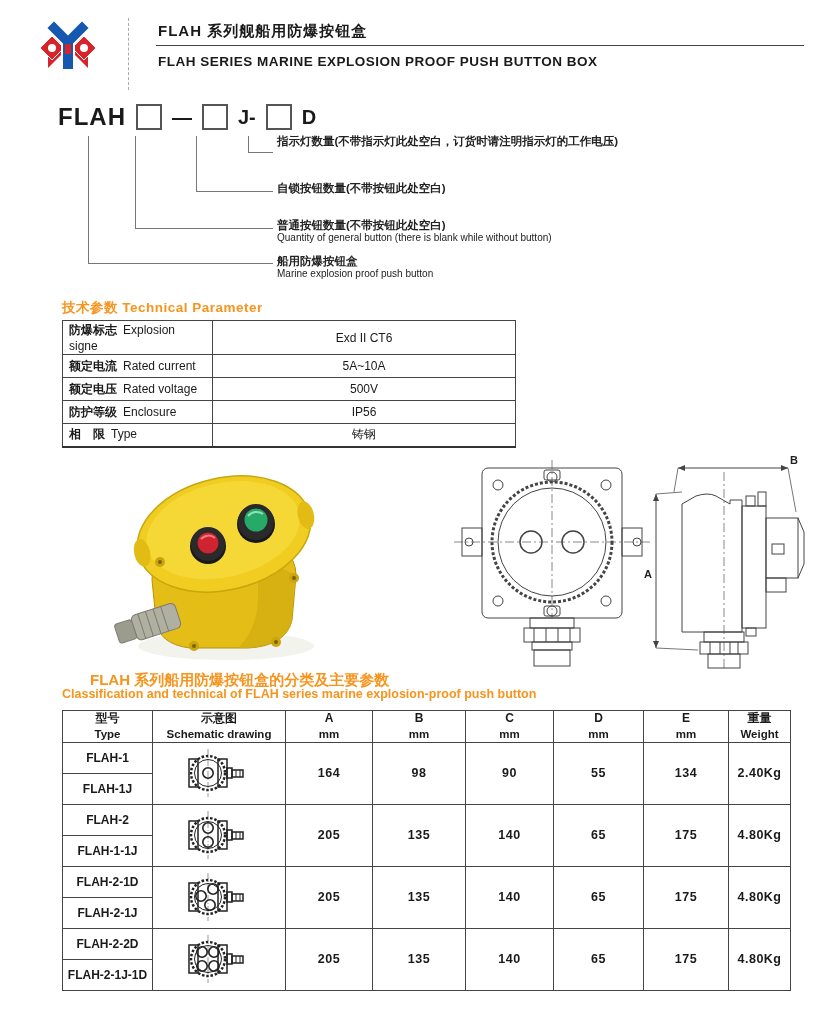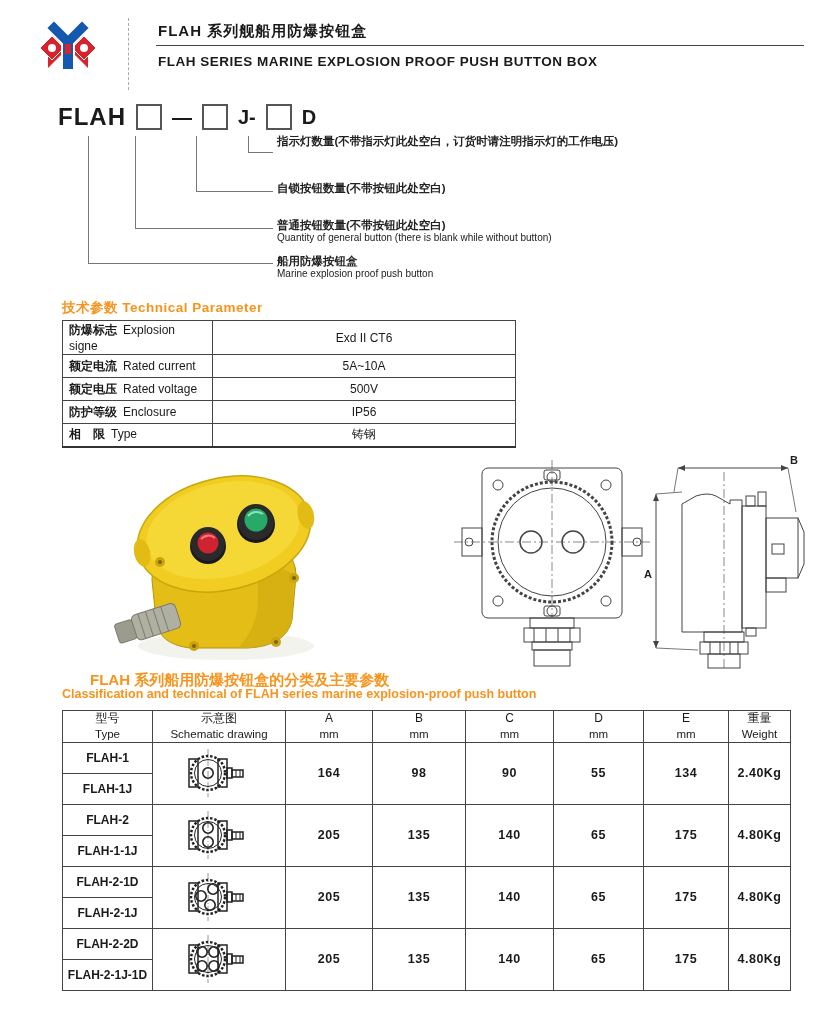--- a/index.html
+++ b/index.html
@@ -47,21 +47,21 @@
   .fig-photo{left:98px;top:458px;width:242px;height:208px;}
   .fig-front{left:452px;top:458px;width:202px;height:210px;}
   .fig-side{left:638px;top:452px;width:172px;height:220px;}
 
   
   .cls-heading-cn{left:62px;top:671px;font-size:15px;font-weight:bold;color:var(--accent);margin-left:28px;}
   .cls-heading-en{left:62px;top:687px;font-size:12.5px;font-weight:bold;color:var(--accent);}
   .cls-table-wrap{left:62px;top:710px;}
   .cls-table{width:728px;border:1px solid #444;}
   .cls-table th,.cls-table td{border:1px solid #444;font-size:12px;}
-  .cls-table thead th{height:30px;font-weight:normal;line-height:1.3;margin-top:39px;}
+  .cls-table thead th{height:30px;font-weight:bold;line-height:1.3;margin-top:39px;}
   .cls-table .th-top{display:block;font-size:12px;}
   .cls-table .th-bot{display:block;font-size:11.5px;}
   .cls-table td{height:31px;text-align:center;}
   .cls-table .type-cell{font-weight:bold;font-size:12px;}
   .cls-table .weight-col{border-left:1px solid var(--teal);}
   .cls-table .num{font-weight:bold;font-size:12.5px;letter-spacing:.5px;}
   .schem-cell{vertical-align:middle;}
   .schem-cell svg{display:block;margin:0 auto;}
 </style>
 </head>

